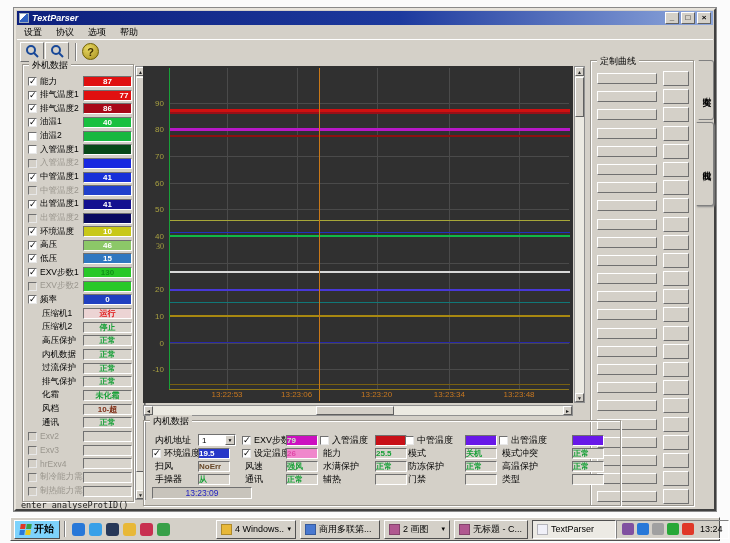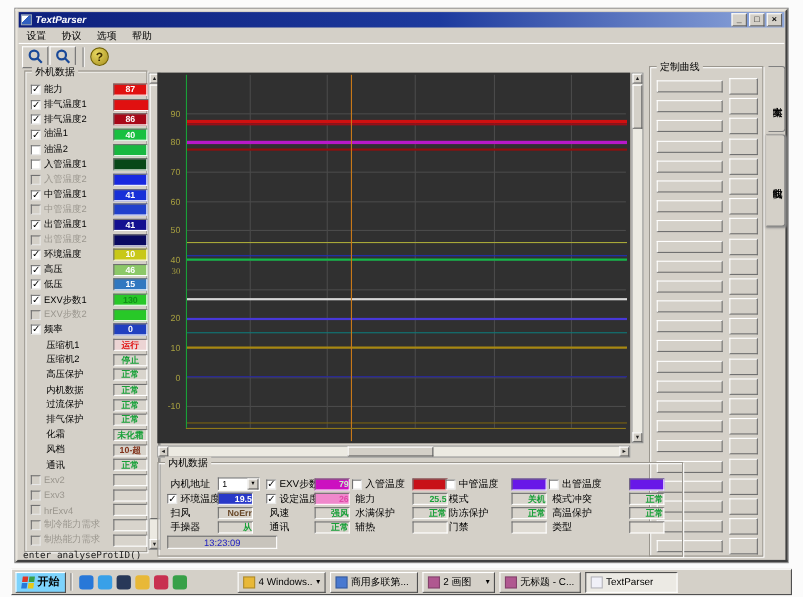--- a/index.html
+++ b/index.html
@@ -18,21 +18,21 @@
 .helpbtn{width:17px;height:17px;border-radius:50%;background:radial-gradient(circle at 35% 30%,#e8d860,#a89020);color:#403000;font-weight:bold;font-size:11px;display:flex;align-items:center;justify-content:center;border:1px solid #706000;}
 .groupbox{position:absolute;border:1px solid #9a968e;box-shadow:inset 1px 1px 0 #ffffff,1px 1px 0 #ffffff;text-decoration:underline;}
 .grouplabel{position:absolute;top:-6px;left:6px;background:#d4d0c8;padding:0 3px;font-size:9px;white-space:nowrap;}
 
 .srow{position:absolute;left:2px;width:108px;height:13px;display:flex;align-items:center;padding-left:3px;}
 .cb{width:9px;height:9px;background:#fff;border:1px solid;border-color:#707070 #e8e8e8 #e8e8e8 #707070;font-size:9px;line-height:7px;text-align:center;color:#000;flex:none;}
 .cbdis{background:#d4d0c8;}
 .cbgap{width:11px;flex:none;}
 .slab{font-size:8.5px;margin-left:3px;white-space:nowrap;}
 .labdis{color:#9a968e;}
-.sbadge{position:absolute;left:78px;width:31px;height:11px;border:1px solid;border-color:#707070 #fff #fff #707070;font-size:8px;font-weight:bold;text-align:center;line-height:10px;overflow:hidden;}
+.sbadge{position:absolute;left:58px;width:49px;height:11px;border:1px solid;border-color:#707070 #fff #fff #707070;font-size:8px;font-weight:bold;text-align:center;line-height:10px;overflow:hidden;}
 
 .vscroll{position:absolute;width:11px;background:#eceae2;border:1px solid #909090;}
 .hscroll{position:absolute;height:11px;background:#eceae2;border:1px solid #909090;}
 .sarrow{position:absolute;width:9px;height:9px;background:#d4d0c8;border:1px solid;border-color:#fff #606060 #606060 #fff;font-size:5px;line-height:8px;text-align:center;color:#202020;}
 .sthumb{position:absolute;background:#d4d0c8;border:1px solid;border-color:#fff #606060 #606060 #fff;}
 
 .plot{position:absolute;left:127px;top:56px;width:430px;height:337px;background:#303030;}
 .ylabels{position:absolute;left:0;top:2px;width:23px;height:320px;}
 .ylab{position:absolute;right:2px;font-size:8px;color:#a8a040;}
 .plotdata{position:absolute;left:26px;top:2px;width:400px;height:320px;}
@@ -48,21 +48,21 @@
 .curvelist{position:absolute;left:2px;top:8px;right:2px;}
 .curverow{position:relative;height:18.2px;}
 .slotA{position:absolute;left:4px;top:4px;width:60px;height:11px;background:#d4d0c8;border:1px solid;border-color:#fff #707070 #707070 #fff;}
 .slotB{position:absolute;left:70px;top:2px;width:26px;height:15px;background:#d4d0c8;border:1px solid;border-color:#fff #707070 #707070 #fff;}
 .vtab{position:absolute;width:16px;background:#d4d0c8;border:1px solid #808080;border-left:1px solid #d4d0c8;writing-mode:vertical-rl;font-size:9px;text-align:center;padding:6px 0;border-radius:0 3px 3px 0;}
 .vtab.sel{width:18px;left:680px;box-shadow:1px 1px 2px #888;}
 
 .bp-lrow{position:absolute;display:flex;align-items:center;height:11px;white-space:nowrap;font-size:9px;}
 .bp-ltext{margin-left:3px;}
 .bp-lrow .cb + .bp-ltext{margin-left:3px;}
-.bp-val{position:absolute;width:32px;height:11px;border:1px solid;border-color:#707070 #fff #fff #707070;font-size:8px;font-weight:bold;text-align:right;line-height:10px;overflow:hidden;}
+.bp-val{position:absolute;width:32px;height:11px;border:1px solid;border-color:#707070 #fff #fff #707070;font-size:8px;font-weight:bold;text-align:left;line-height:10px;overflow:hidden;}
 .bp-dd{position:absolute;width:38px;height:12px;background:#fff;border:1px solid;border-color:#707070 #fff #fff #707070;display:flex;align-items:center;}
 .bp-ddtext{flex:1;padding-left:3px;font-size:8px;}
 .bp-ddarrow{width:10px;height:10px;background:#d4d0c8;border:1px solid;border-color:#fff #606060 #606060 #fff;font-size:5px;line-height:9px;text-align:center;flex:none;}
 .tsfield{position:absolute;left:8px;top:66px;width:100px;height:12px;background:#c8c4bc;border:1px solid;border-color:#707070 #fff #fff #707070;color:#2020c0;font-size:8.5px;text-align:center;line-height:11px;}
 .statustext{position:absolute;left:5px;top:490px;font-family:"DejaVu Sans Mono",monospace;font-size:8.5px;color:#202020;white-space:nowrap;}
 
 .taskbar{position:absolute;left:10px;top:517px;width:710px;height:24px;background:#d4d0c8;border:1px solid;border-color:#fff #505050 #505050 #fff;display:flex;align-items:center;padding:0 3px;}
 .startbtn{height:19px;display:flex;align-items:center;gap:3px;padding:0 5px;background:#7dd3fc;border:1px solid;border-color:#fff #505050 #505050 #fff;font-weight:bold;font-size:10px;flex:none;}
 .winlogo{width:11px;height:11px;display:grid;grid-template-columns:5px 5px;gap:1px;transform:skewX(-8deg);}
 .winlogo span{height:5px;}
@@ -326,20 +326,27 @@
           <div class="sline" style="top: 167px; height: 2px; background: rgb(16, 184, 72);"></div>
           <div class="sline" style="top: 202.7px; height: 2px; background: rgb(216, 216, 216);"></div>
           <div class="sline" style="top: 220.9px; height: 2px; background: rgb(72, 56, 216);"></div>
           <div class="sline" style="top: 234.2px; height: 1px; background: rgb(16, 120, 120);"></div>
           <div class="sline" style="top: 247px; height: 2px; background: rgb(168, 136, 16);"></div>
           <div class="sline" style="top: 274.2px; height: 1px; background: rgb(40, 40, 168);"></div>
           <div class="sline" style="top: 316.3px; height: 1px; background: rgb(120, 96, 16);"></div>
           <div class="cursorline" style="left: 149.6px; background: rgb(200, 120, 24);"></div>
           <div class="axisline"></div>
         </div>
+      <div class="xlabels">
+          <div class="xlab" style="left: 58px;">13:22:53</div>
+          <div class="xlab" style="left: 127.6px;">13:23:06</div>
+          <div class="xlab" style="left: 207.6px;">13:23:20</div>
+          <div class="xlab" style="left: 280.4px;">13:23:34</div>
+          <div class="xlab" style="left: 350px;">13:23:48</div>
+        </div>
     </div>
     <div class="vscroll" style="left:558px;top:56px;height:337px;">
       <span class="sarrow" style="top:0;left:0;">▲</span>
       <span class="sthumb" style="left:0;top:10px;width:9px;height:40px;"></span>
       <span class="sarrow" style="bottom:0;left:0;">▼</span>
     </div>
     <div class="hscroll" style="left:127px;top:395px;width:430px;">
       <span class="sarrow" style="left:0;top:0;">◄</span>
       <span class="sthumb" style="top:0;left:172px;height:9px;width:78px;"></span>
       <span class="sarrow" style="right:0;top:0;">►</span>
@@ -587,14 +594,24 @@
         </div>
         <div class="taskbtn" style="width: 74px;">
           <span class="ticon2" style="background: rgb(176, 88, 144);"></span>
           <span class="tlabel">无标题 - C...</span>
         </div>
         <div class="taskbtn active" style="width: 84px;">
           <span class="ticon2" style="background: rgb(240, 240, 248);"></span>
           <span class="tlabel">TextParser</span>
         </div>
       </div>
+    <div class="tray">
+      <span style="display:flex;gap:3px;">
+          <span class="trayicon" style="background: rgb(128, 80, 160);"></span>
+          <span class="trayicon" style="background: rgb(40, 120, 216);"></span>
+          <span class="trayicon" style="background: rgb(160, 160, 160);"></span>
+          <span class="trayicon" style="background: rgb(40, 168, 56);"></span>
+          <span class="trayicon" style="background: rgb(224, 56, 40);"></span>
+        </span>
+      <span class="clock">13:24</span>
+    </div>
   </div>
 </div>
 
 </body></html>

